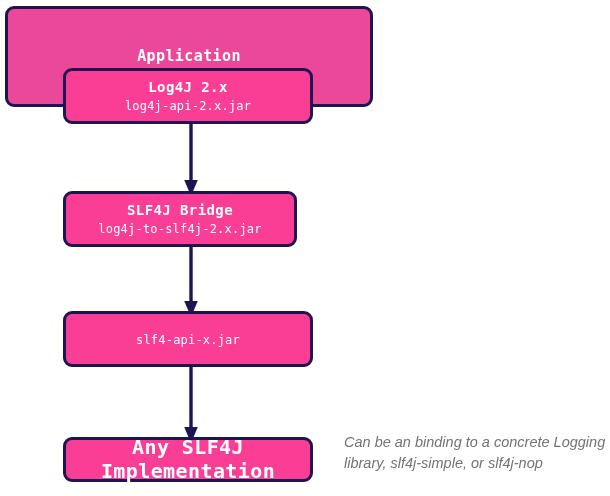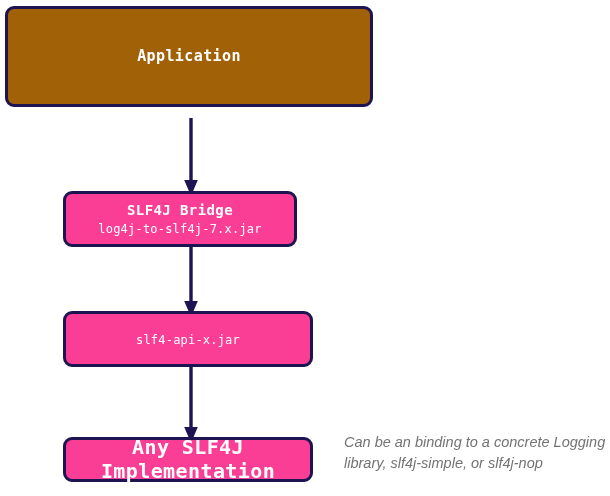--- a/index.html
+++ b/index.html
@@ -48,21 +48,21 @@
     color: #ffffff;
     letter-spacing: 0.2px;
   }
 
   
   #node-application {
     left: 5px;
     top: 6px;
     width: 368px;
     height: 101px;
-    background: #a16207;
+    background: #ec4899;
     justify-content: flex-start;
     padding-top: 39px;
     z-index: 1;
   }
   #node-application .node-title { font-size: 15px; }
 
   
   .node-pink {
     background: #fb3e95;
     z-index: 3;
@@ -145,24 +145,28 @@
     </svg>
   </div>
 
   <div class="arrow" id="arrow-3">
     <svg width="16" height="82" viewBox="0 0 16 82" xmlns="http://www.w3.org/2000/svg">
       <line x1="8" y1="0" x2="8" y2="70" stroke="#1f1452" stroke-width="3.4"></line>
       <polygon points="8,82 1.2,66 14.8,66" fill="#1f1452"></polygon>
     </svg>
   </div>
 
+  <div class="node node-pink" id="node-log4j">
+    <span class="node-title">Log4J 2.x</span>
+    <span class="node-sub">log4j-api-2.x.jar</span>
+  </div>
 
   <div class="node node-pink" id="node-bridge">
     <span class="node-title">SLF4J Bridge</span>
-    <span class="node-sub">log4j-to-slf4j-7.x.jar</span>
+    <span class="node-sub">log4j-to-slf4j-2.x.jar</span>
   </div>
 
   <div class="node node-pink" id="node-slf4japi">
     <span class="node-sub">slf4-api-x.jar</span>
   </div>
 
   <div class="node node-pink" id="node-impl">
     <span class="node-title">Any SLF4J Implementation</span>
   </div>
 

